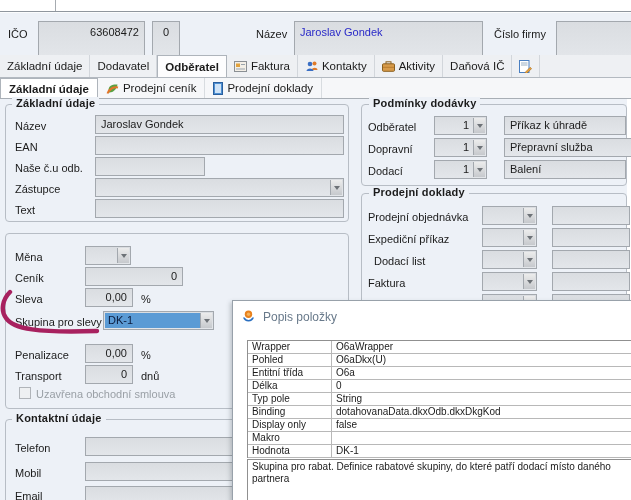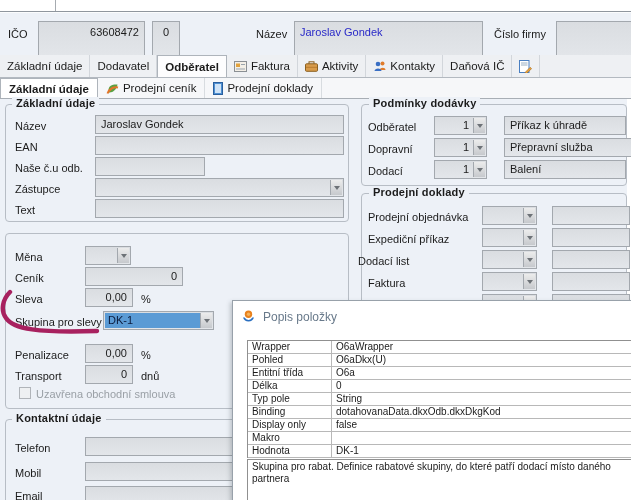--- a/index.html
+++ b/index.html
@@ -87,38 +87,38 @@
             <rect x="0.5" y="0.5" width="12" height="10" fill="#f3efe7" stroke="#8a8f94"></rect>
             <rect x="2" y="2.5" width="4" height="3.5" fill="#e2a23c"></rect>
             <rect x="7" y="3" width="4" height="1" fill="#9aa4ad"></rect>
             <rect x="2" y="7.5" width="9" height="1" fill="#9aa4ad"></rect>
           </svg>
         </span>
       <span>Faktura</span>
     </div>
     <div class="mtab">
       <span class="icon">
-          <svg width="13" height="11">
-            <rect x="4" y="0.8" width="5" height="3" fill="none" stroke="#8a6020"></rect>
-            <rect x="0.5" y="2.8" width="12" height="7.5" rx="1" fill="#d89b4a" stroke="#8a6020"></rect>
-            <rect x="1" y="5.8" width="11" height="1" fill="#b87c2e"></rect>
-          </svg>
-        </span>
-      <span>Aktivity</span>
-    </div>
-    <div class="mtab">
-      <span class="icon">
           <svg width="13" height="12">
             <circle cx="9.5" cy="3.5" r="2" fill="#e07b2a"></circle>
             <path d="M6.8 10 C7 7 12.5 7 12.5 10 Z" fill="#e07b2a"></path>
             <circle cx="5" cy="4" r="2.3" fill="#3a6fc4"></circle>
             <path d="M1.5 11 C1.5 7.5 8.5 7.5 8.5 11 Z" fill="#3a6fc4"></path>
           </svg>
         </span>
       <span>Kontakty</span>
+    </div>
+    <div class="mtab">
+      <span class="icon">
+          <svg width="13" height="11">
+            <rect x="4" y="0.8" width="5" height="3" fill="none" stroke="#8a6020"></rect>
+            <rect x="0.5" y="2.8" width="12" height="7.5" rx="1" fill="#d89b4a" stroke="#8a6020"></rect>
+            <rect x="1" y="5.8" width="11" height="1" fill="#b87c2e"></rect>
+          </svg>
+        </span>
+      <span>Aktivity</span>
     </div>
     <div class="mtab">
         <span>Daňová IČ</span>
       </div>
     <div class="mtab">
       <span class="icon">
           <svg width="13" height="13">
             <rect x="0.5" y="0.5" width="9.5" height="12" fill="#fff" stroke="#4a7fc1"></rect>
             <line x1="2" y1="3" x2="8.5" y2="3" stroke="#9ab0c4"></line>
             <line x1="2" y1="5" x2="8.5" y2="5" stroke="#9ab0c4"></line>
@@ -240,21 +240,21 @@
   </div>
   <div class="field" style="left:552px;top:206px;width:78px;"></div>
 
   <div class="label" style="left:368px;top:232px;">Expediční příkaz</div>
   <div class="field" style="left:482px;top:228px;width:55px;">
     <span></span>
     <span class="ddbtn"></span>
   </div>
   <div class="field" style="left:552px;top:228px;width:78px;"></div>
 
-  <div class="label" style="left:348px;top:254px;padding-left:10px;">Dodací list</div>
+  <div class="label" style="left:364px;top:254px;padding-left:10px;">Dodací list</div>
   <div class="field" style="left:482px;top:250px;width:55px;">
     <span></span>
     <span class="ddbtn"></span>
   </div>
   <div class="field" style="left:552px;top:250px;width:78px;"></div>
 
   <div class="label" style="left:368px;top:276px;">Faktura</div>
   <div class="field" style="left:482px;top:272px;width:55px;">
     <span></span>
     <span class="ddbtn"></span>

